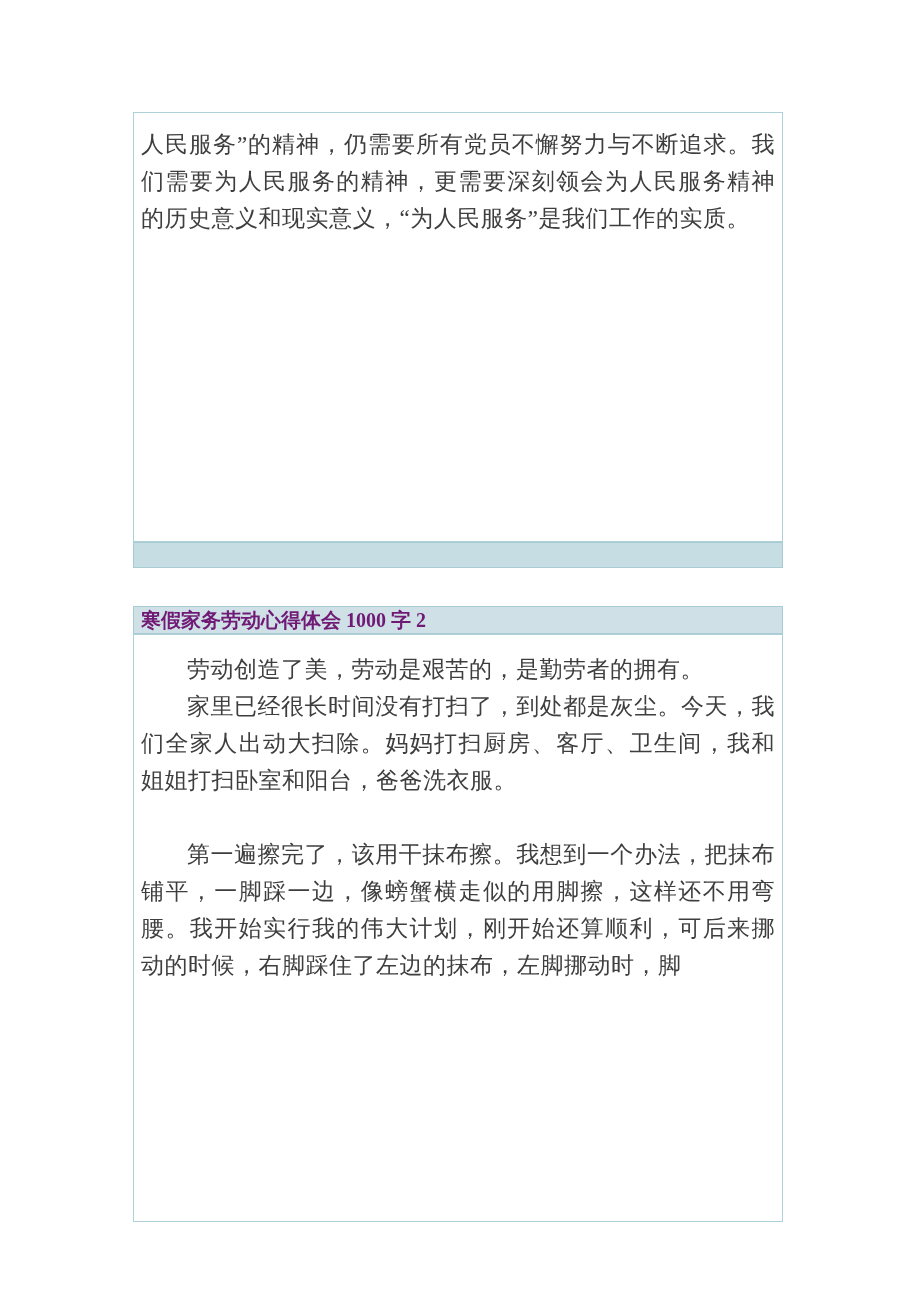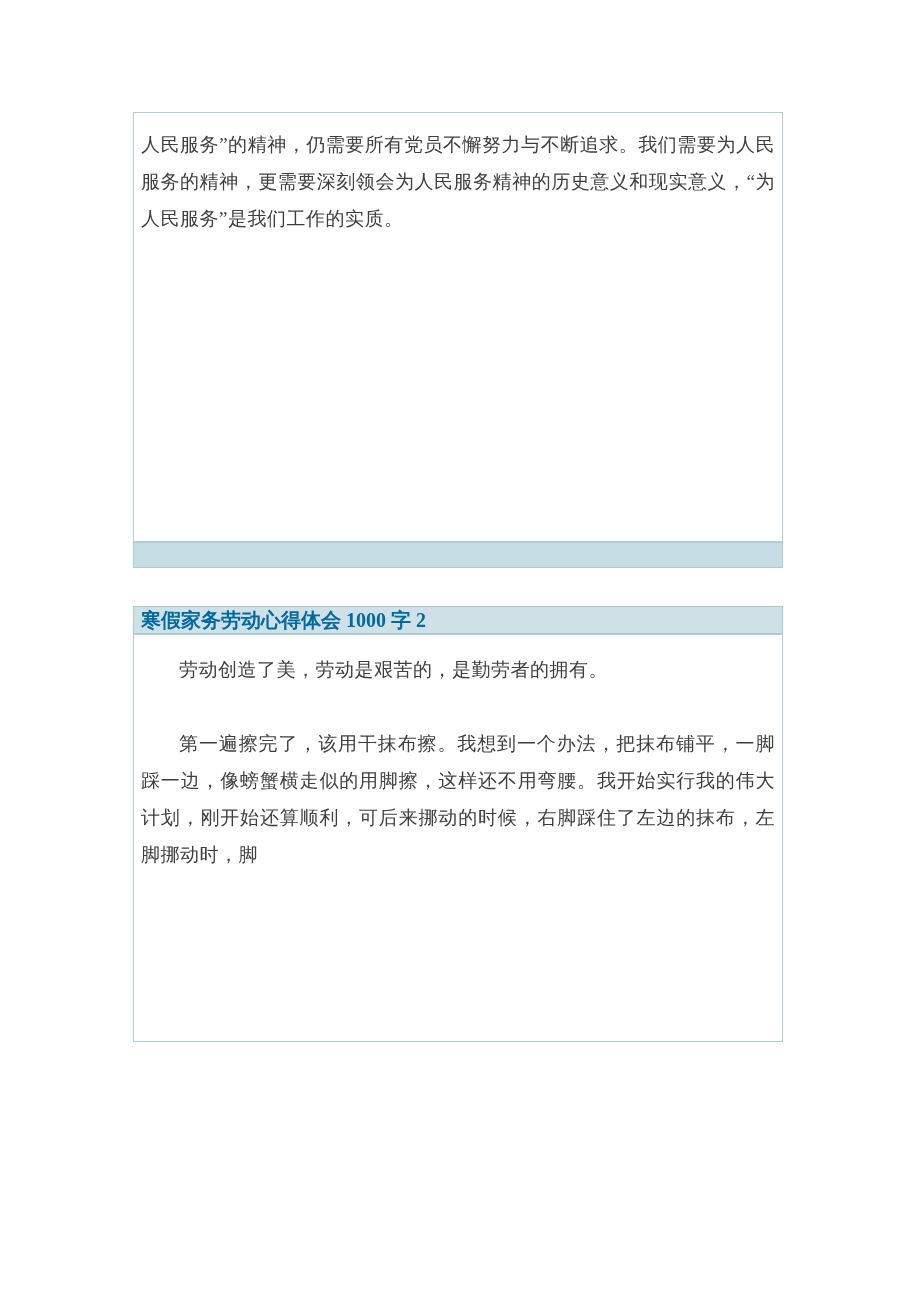--- a/index.html
+++ b/index.html
@@ -19,21 +19,21 @@
     top: 112px;
     width: 650px;
   }
   .box {
     box-sizing: border-box;
     border: 1px solid #aed0d8;
     background: #ffffff;
   }
   .body-text p {
     margin: 0;
-    font-size: 19px;
+    font-size: 23px;
     line-height: 37px;
     color: #3e3e3e;
     text-align: justify;
     text-indent: 2em;
     min-height: 37px;
     letter-spacing: 0.5px;
   }
   .body-text p.continuation {
     text-indent: 0;
   }
@@ -57,26 +57,26 @@
     background: #cfe1e7;
     border: 1px solid #a9cbd4;
     display: flex;
     align-items: center;
     padding: 0 7px;
   }
   .section-header h2 {
     margin: 0;
     font-size: 20px;
     font-weight: bold;
-    color: #0369a1;
+    color: #701a75;
     line-height: 1;
     white-space: nowrap;
   }
   .sec2-body {
-    height: 408px;
+    height: 588px;
     padding: 16px 7px 5px 7px;
     overflow: hidden;
   }
 </style>
 </head>
 <body>
 
 <div class="doc">
 
   <section class="box body-text sec1-body">
@@ -86,17 +86,18 @@
   <div class="divider-band"></div>
 
   <div class="section-gap"></div>
 
   <header class="section-header">
     <h2>寒假家务劳动心得体会 1000 字 2</h2>
   </header>
 
   <section class="box body-text sec2-body">
     <p>劳动创造了美，劳动是艰苦的，是勤劳者的拥有。</p>
+    <p>家里已经很长时间没有打扫了，到处都是灰尘。今天，我们全家人出动大扫除。妈妈打扫厨房、客厅、卫生间，我和姐姐打扫卧室和阳台，爸爸洗衣服。</p>
     <p></p>
     <p>第一遍擦完了，该用干抹布擦。我想到一个办法，把抹布铺平，一脚踩一边，像螃蟹横走似的用脚擦，这样还不用弯腰。我开始实行我的伟大计划，刚开始还算顺利，可后来挪动的时候，右脚踩住了左边的抹布，左脚挪动时，脚</p>
   </section>
 
 </div>
 
 </body></html>

